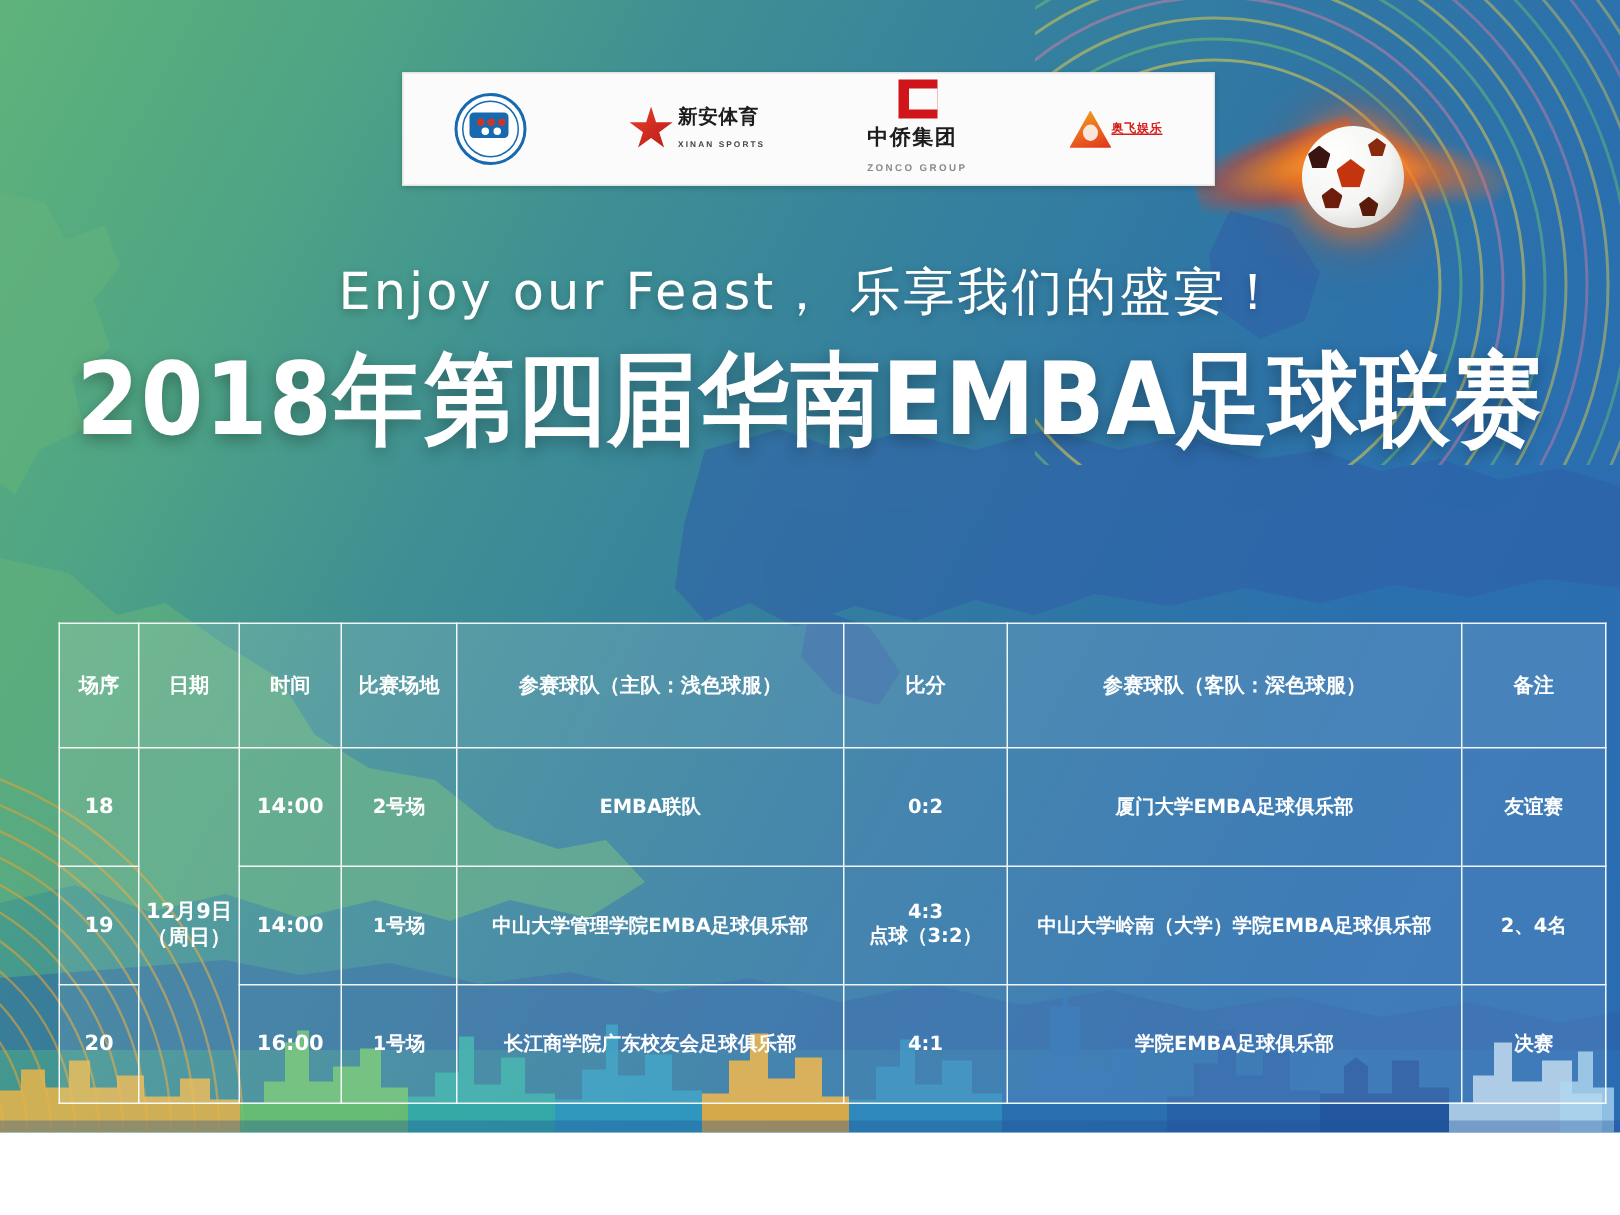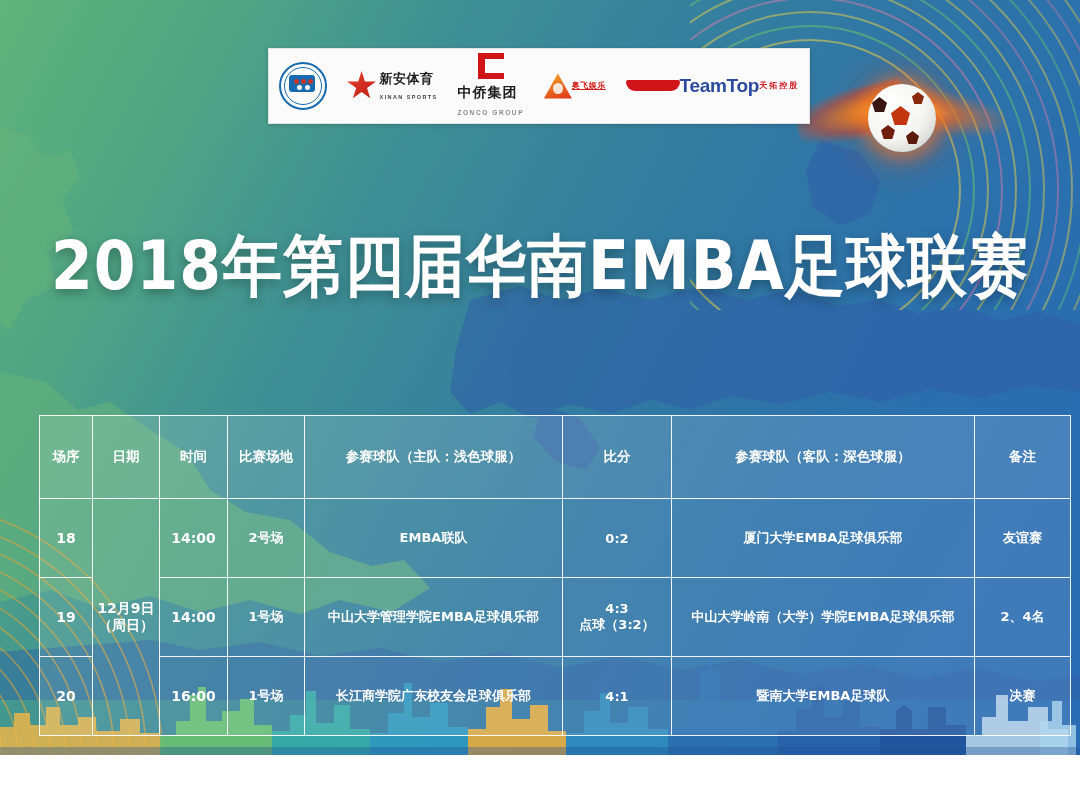--- a/index.html
+++ b/index.html
@@ -284,28 +284,23 @@
         <span class="cn">中侨集团</span><br>
         <span class="en">ZONCO GROUP</span>
       </span>
     </div>
 
     <div class="logo logo-alpha">
       <span class="alpha-mark"></span>
       <span class="cn">奥飞娱乐</span>
     </div>
 
-    <div class="logo logo-teamtop">
-      <span class="tt-bar"></span>
-      <span class="tt-name">TeamTop</span>
-        <br>
-      <span class="tt-sub">天拓控股</span>
-    </div>
   </div>
 
+  <div class="tagline">Enjoy our Feast， 乐享我们的盛宴！</div>
   <div class="main-title">2018年第四届华南EMBA足球联赛</div>
 
   <div class="table-wrap">
     <table>
       <colgroup>
         <col class="c-seq">
           <col class="c-date">
           <col class="c-time">
           <col class="c-venue">
         <col class="c-home">
@@ -350,20 +345,20 @@
           </td>
           <td>中山大学岭南（大学）学院EMBA足球俱乐部</td>
           <td>2、4名</td>
         </tr>
         <tr>
           <td class="num">20</td>
           <td class="time">16:00</td>
           <td>1号场</td>
           <td>长江商学院广东校友会足球俱乐部</td>
           <td>4:1</td>
-          <td>暨南大学EMBA足球队</td>
+          <td>学院EMBA足球俱乐部</td>
           <td>决赛</td>
         </tr>
       </tbody>
     </table>
   </div>
 
 </div>
 
 </body></html>

